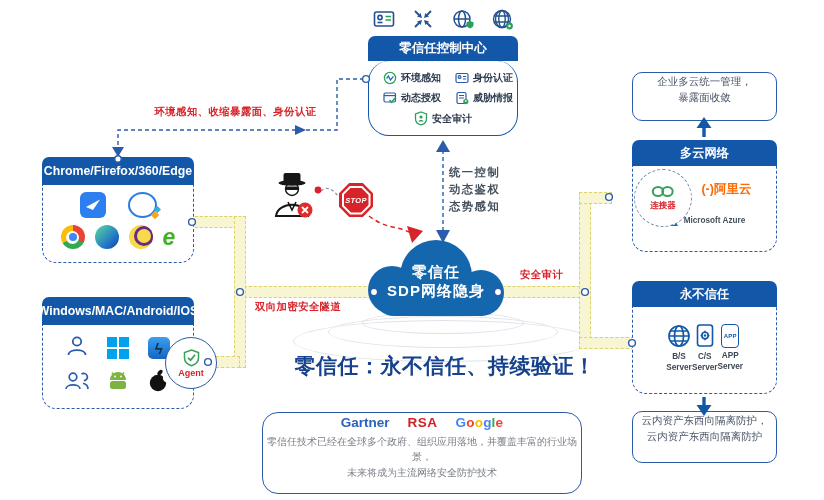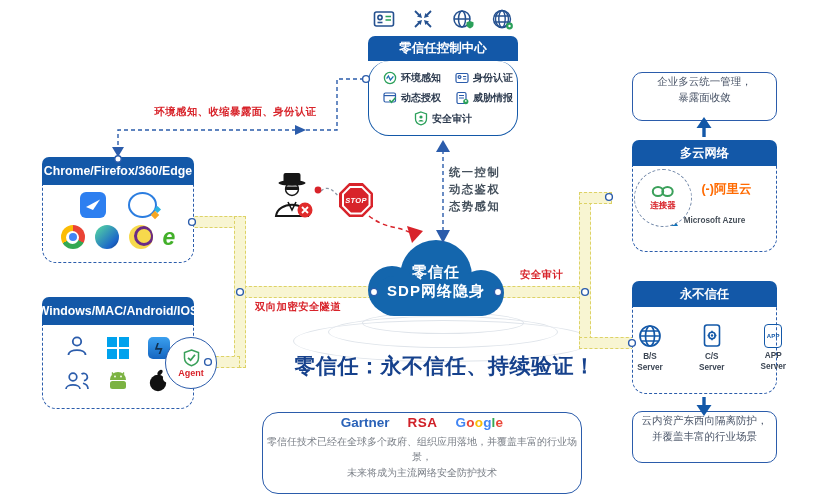--- a/index.html
+++ b/index.html
@@ -336,21 +336,21 @@
         <span class="azure-tri"></span>
         <span class="azure-text">Microsoft Azure</span>
       </div>
     </div>
   </div>
 
   <div class="panel" style="left:632px;top:281px;width:145px;">
     <div class="p-hdr" style="height:26px;font-size:12.3px;">
       <span>永不信任</span>
     </div>
-    <div class="p-body dashed-body" style="height:87px;display:flex;justify-content:space-between;align-items:center;padding:4px 4px 8px;gap:36px;">
+    <div class="p-body dashed-body" style="height:87px;display:flex;justify-content:center;align-items:center;padding:4px 4px 8px;">
       <div class="srv-col">
         <svg width="26" height="26">
             <g fill="none" stroke="#1358a8" stroke-width="1.7">
           <circle cx="13" cy="13" r="10"></circle>
               <ellipse cx="13" cy="13" rx="4.5" ry="10"></ellipse>
               <path d="M3,13 h20 M4.5,8 h17 M4.5,18 h17"></path>
             </g>
           </svg>
         <span class="srv-label"><span>B/S</span><br>
         <span>Server</span></span>
@@ -372,21 +372,21 @@
           <span>APP</span>
         </span>
         <span class="srv-label"><span>APP</span><br>
         <span>Server</span></span>
       </div>
     </div>
   </div>
 
   <div class="note" style="left:632px;top:411px;width:143px;height:50px;">
     <span>云内资产东西向隔离防护，</span>
-    <span>并覆盖丰富的行业场景</span>
+    <span>云内资产东西向隔离防护</span>
   </div>
 
   <div class="note" style="left:262px;top:412px;width:318px;height:80px;border-radius:16px;border-width:1.6px;">
     <div style="display:flex;align-items:baseline;gap:18px;">
       <span class="gartner">Gartner</span>
       <span class="rsa">RSA</span>
       <span class="google"><span class="g1">G</span><span class="g2">o</span><span class="g3">o</span><span class="g4">g</span><span class="g5">l</span><span class="g6">e</span></span>
     </div>
     <div class="footer-line" style="">
       <span>零信任技术已经在全球多个政府、组织应用落地，并覆盖丰富的行业场景，</span><br>

